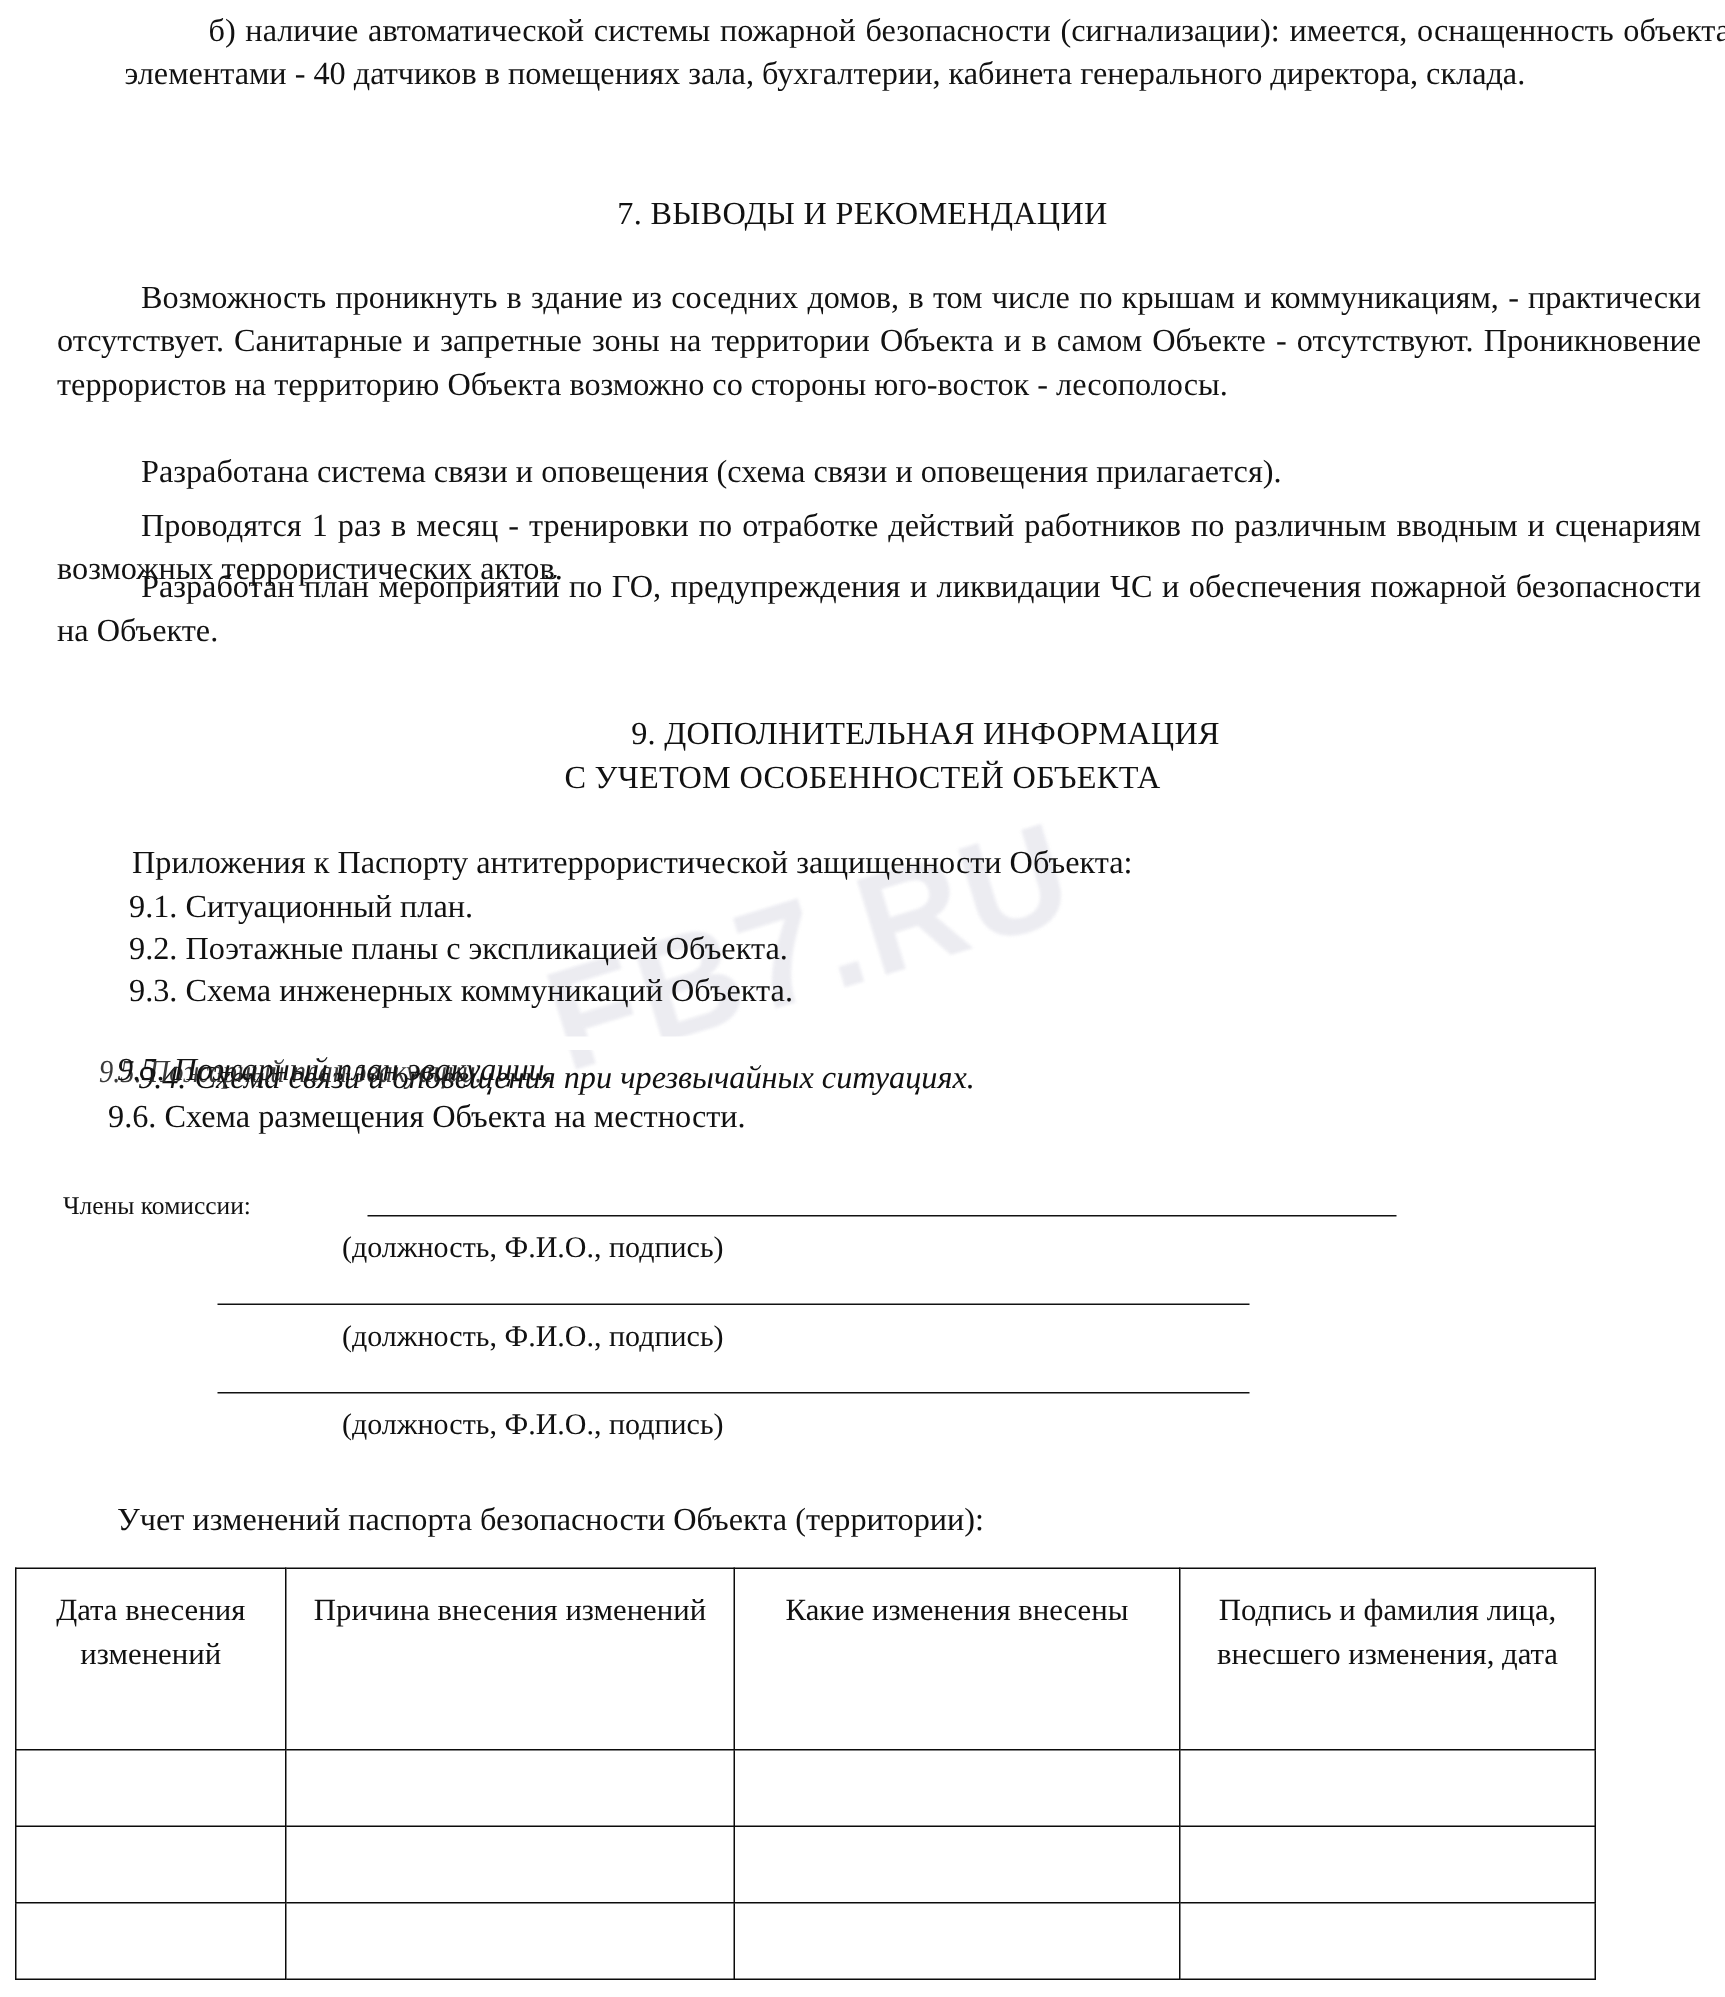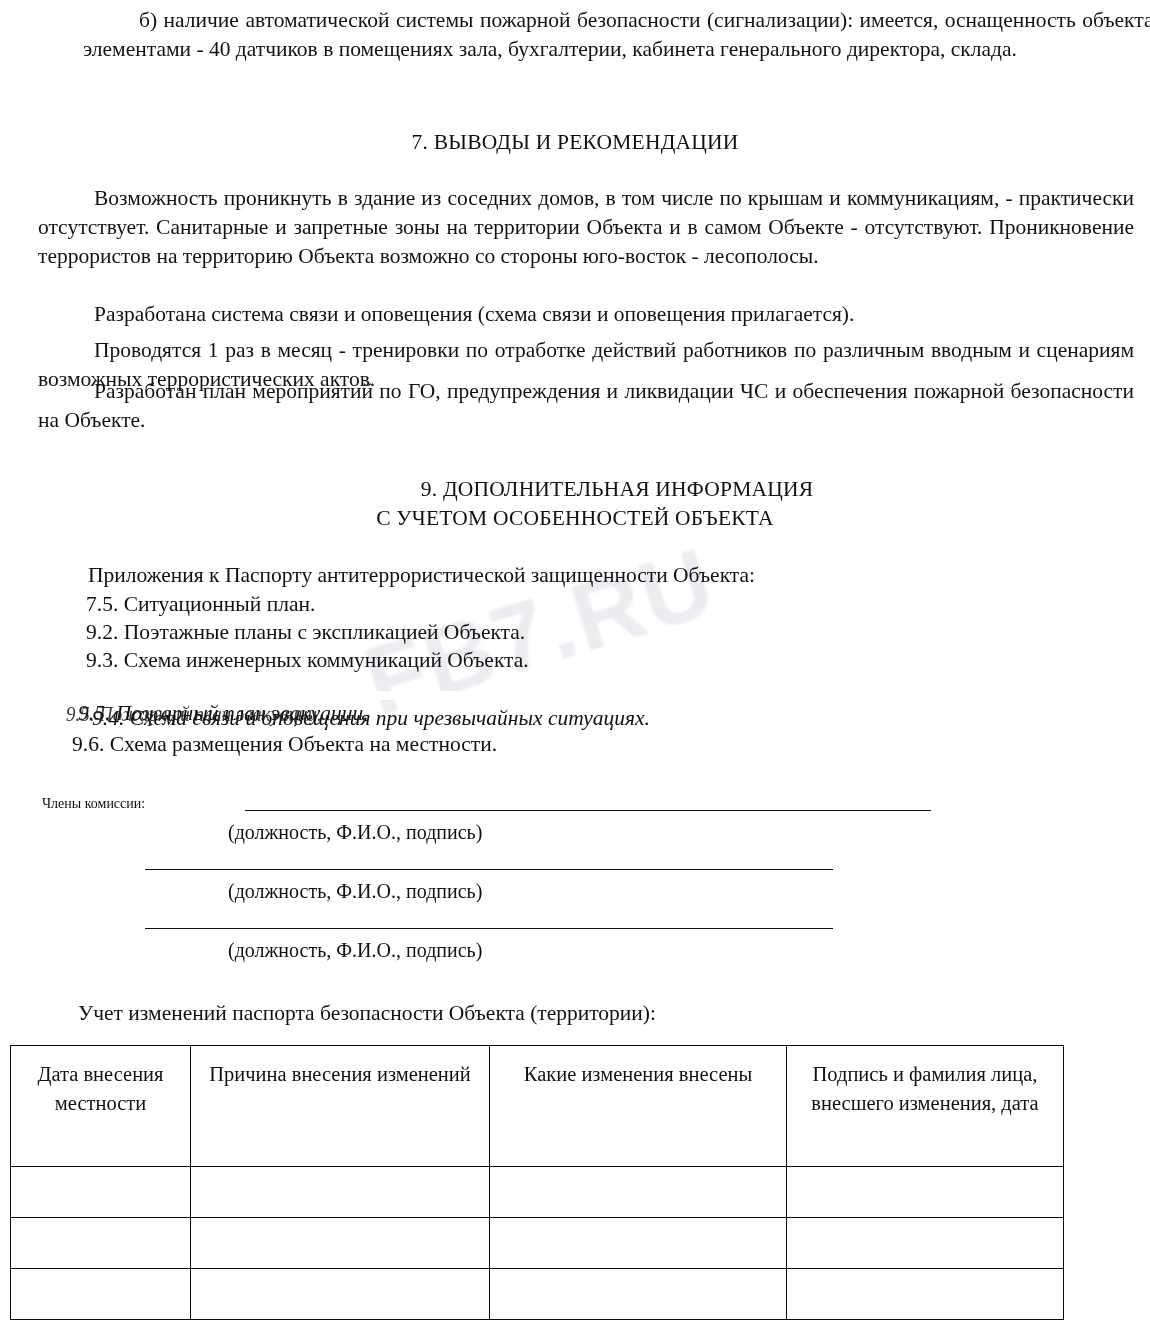--- a/index.html
+++ b/index.html
@@ -145,21 +145,21 @@
   }
   .sig-label {
     position: absolute;
     font-size: 20px;
     line-height: 26px;
     white-space: nowrap;
   }
   .sig-title {
     position: absolute;
     left: 42px;
-    font-size: 14px;
+    font-size: 17px;
     line-height: 29px;
     white-space: nowrap;
   }
 
   
   .table-caption {
     position: absolute;
     left: 78px;
     font-size: 21.5px;
     line-height: 29px;
@@ -231,21 +231,21 @@
 
     <div class="center-block" style="top:475px;padding-left:42px;">
       <h2 class="section">9. ДОПОЛНИТЕЛЬНАЯ ИНФОРМАЦИЯ</h2>
     </div>
     <div class="center-block" style="top:504px;">
       <h2 class="section">С УЧЕТОМ ОСОБЕННОСТЕЙ ОБЪЕКТА</h2>
     </div>
 
     <div class="appendix-intro" style="top:561px;">Приложения к Паспорту антитеррористической защищенности Объекта:</div>
 
-    <div class="appendix-item" style="left:86px; top:590px;">7.5. Ситуационный план.</div>
+    <div class="appendix-item" style="left:86px; top:590px;">9.1. Ситуационный план.</div>
 
     <div class="appendix-item" style="left:86px; top:618px;">9.2. Поэтажные планы с экспликацией Объекта.</div>
 
     <div class="appendix-item" style="left:86px; top:646px;">9.3. Схема инженерных коммуникаций Объекта.</div>
 
     <div class="appendix-item" style="left:92px; top:704px;font-style:italic;">9.4. Схема связи и оповещения при чрезвычайных ситуациях.</div>
 
     <div class="glitch-wrap">
       <div class="clipbar"></div>
       <div class="layer b">9.5. Пожарный план эвакуации.</div>
@@ -269,21 +269,21 @@
 
     <table class="changes">
       <colgroup>
         <col class="c1">
           <col class="c2">
           <col class="c3">
           <col class="c4">
       </colgroup>
       <thead>
         <tr>
-          <th>Дата внесения местности</th>
+          <th>Дата внесения изменений</th>
           <th>Причина внесения изменений</th>
           <th>Какие изменения внесены</th>
           <th>Подпись и фамилия лица, внесшего изменения, дата</th>
         </tr>
       </thead>
       <tbody>
         <tr>
           <td class="cell"></td>
           <td class="cell"></td>
           <td class="cell"></td>

